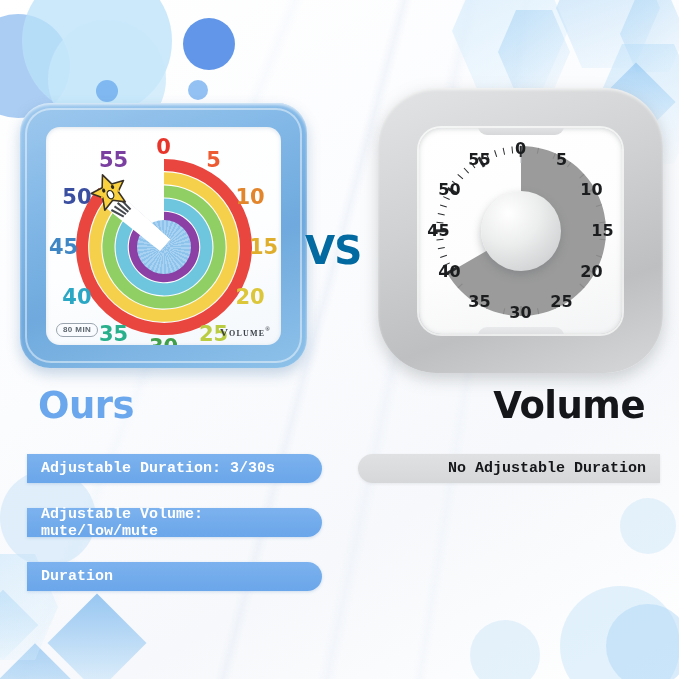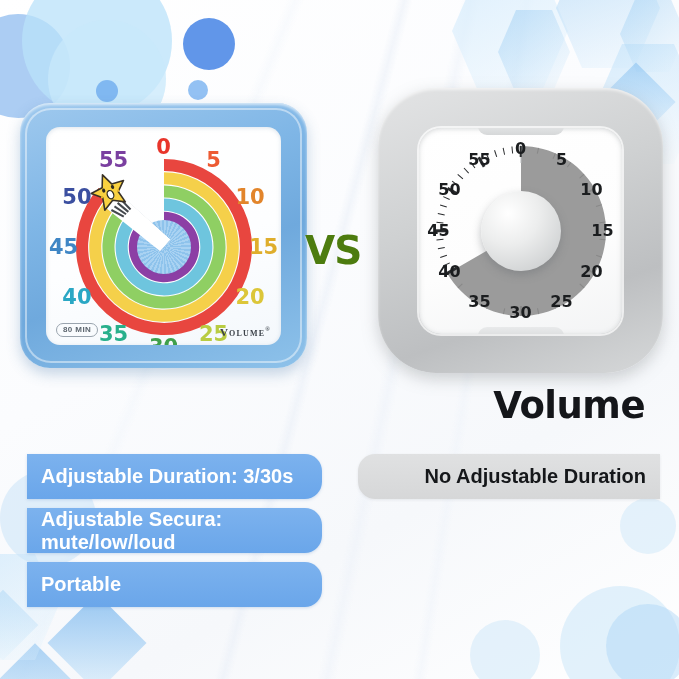--- a/index.html
+++ b/index.html
@@ -80,33 +80,33 @@
   .rt-num{position:absolute;font-weight:bold;font-size:16px;line-height:1;color:#1b1d1f;
     font-family:"DejaVu Sans", sans-serif;}
   .rt-knob{position:absolute;left:50%;top:50%;transform:translate(-50%,-50%);
     width:80px;height:80px;border-radius:50%;
     background:radial-gradient(circle at 34% 28%,#ffffff 0%,#eceded 40%,#d2d4d5 78%,#c0c2c3 100%);
     box-shadow:0 4px 9px rgba(110,115,120,.45);}
   .rt-tick{position:absolute;background:#2a2c2e;left:50%;transform-origin:50% 88px;}
   .rt-markline{position:absolute;left:50%;top:0;width:1px;height:20px;background:#b9bbbd;transform:translateX(-50%);}
 
   
-  #vs{position:absolute;left:305px;top:228px;font-size:39px;font-weight:bold;color:#4d7c0f;
+  #vs{position:absolute;left:305px;top:228px;font-size:39px;font-weight:bold;color:#0369a1;
       font-family:"DejaVu Sans", sans-serif;letter-spacing:-1px;
       text-shadow:0 1px 2px rgba(255,255,255,.9);}
 
   
   #ours-heading{position:absolute;left:38px;top:384px;font-size:37px;font-weight:bold;color:#6aa7ec;
      font-family:"DejaVu Sans", sans-serif;letter-spacing:-.5px;}
   #others-heading{position:absolute;right:34px;top:384px;font-size:37px;font-weight:bold;color:#14161a;
      font-family:"DejaVu Sans", sans-serif;letter-spacing:-.5px;}
 
   
-  .bar{position:absolute;height:45px;display:flex;align-items:center;
-       font-size:20px;font-weight:bold;font-family:Liberation Sans, sans-serif;}
+  .bar{position:absolute;height:29px;display:flex;align-items:center;
+       font-size:15px;font-weight:bold;font-family:Liberation Mono, monospace;}
   .bar.ours{left:27px;width:295px;border-radius:0 17px 17px 0;
        background:linear-gradient(180deg,#7cb2ee 0%,#6aa6ea 100%);
        color:#ffffff;padding-left:14px;box-sizing:border-box;
        box-shadow:0 1px 3px rgba(90,140,200,.25);}
   .bar.others{left:358px;width:302px;border-radius:17px 0 0 17px;
        background:linear-gradient(180deg,#e0e1e2 0%,#d6d7d8 100%);
        color:#15171a;padding-right:14px;box-sizing:border-box;
        justify-content:flex-end;box-shadow:0 1px 3px rgba(160,165,170,.2);}
   .row0{top:454px;} .row1{top:508px;} .row2{top:562px;}
 </style>
@@ -267,20 +267,21 @@
           <div class="rt-num" style="left: 30.4859px; top: 144px; transform: translate(-50%, -50%);">40</div>
           <div class="rt-num" style="left: 19.5px; top: 103px; transform: translate(-50%, -50%);">45</div>
           <div class="rt-num" style="left: 30.4859px; top: 62px; transform: translate(-50%, -50%);">50</div>
           <div class="rt-num" style="left: 60.5px; top: 31.9859px; transform: translate(-50%, -50%);">55</div>
         </div>
     </div>
   </div>
 
   <div id="vs">VS</div>
 
+  <div id="ours-heading">Ours</div>
   <div id="others-heading">Volume</div>
 
   <div class="bar ours row0">Adjustable Duration: 3/30s</div>
   <div class="bar others row0">No Adjustable Duration</div>
-  <div class="bar ours row1">Adjustable Secura: mute/low/loud</div>
-  <div class="bar ours row2">Portable</div>
+  <div class="bar ours row1">Adjustable Volume: mute/low/mute</div>
+  <div class="bar ours row2">Duration</div>
 
 </div>
 
 </body></html>

